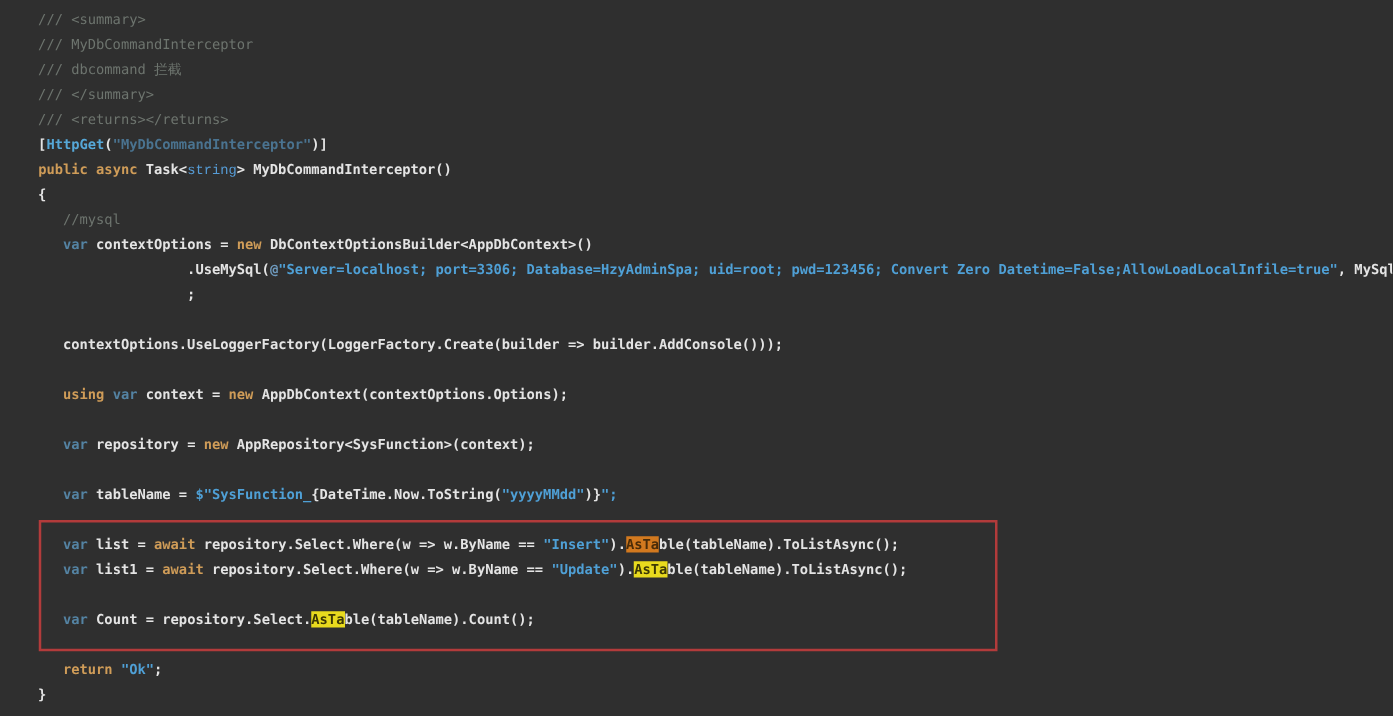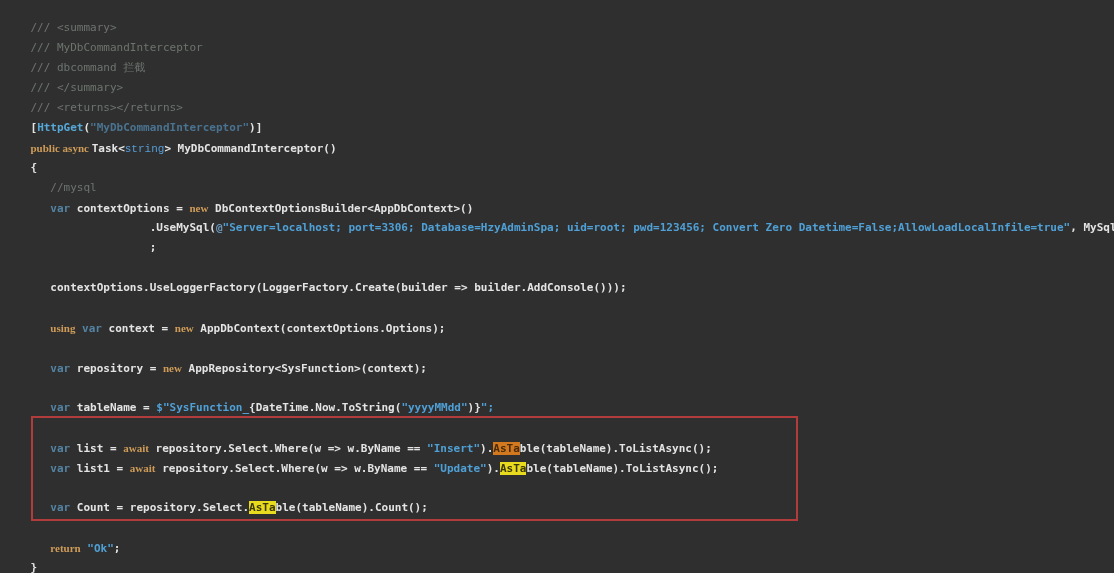--- a/index.html
+++ b/index.html
@@ -18,26 +18,25 @@
     position: absolute;
     inset: 0;
     padding: 6px 0 0 4px;
     font-family: "DejaVu Sans Mono", "Liberation Mono", monospace;
     font-size: 11px;
     line-height: 20px;
     font-weight: bold;
     white-space: pre;
     color: var(--fg, #e4e4e4);
     overflow: hidden;
-    margin-top: 12px;
   }
   .line { height: 20px; }
   .tk-df  { color: var(--fg, #e4e4e4); }
   .tk-cm  { color: var(--comment, #6d746e); font-weight: normal; }
-  .tk-kw  { color: var(--keyword, #cf9c58); font-family: Liberation Serif, serif; }
+  .tk-kw  { color: var(--keyword, #cf9c58); }
   .tk-vr  { color: var(--var-kw, #5483a3); text-align: center; }
   .tk-st  { color: var(--string, #4fa0d6); }
   .tk-std { color: var(--string-dim, #4a7390); }
   .tk-skw { color: var(--type-kw, #569cd6); font-weight: normal; font-family: Liberation Mono, monospace; }
   .tk-at  { color: var(--attribute, #56a8d8); }
   .tk-ats { color: var(--verbatim-at, #6f9bbf); }
   .tk-hlo { background: var(--match-current-bg, #d2791f); color: #4a2c08; }
   .tk-hly { background: var(--match-bg, #e8da1e); color: #3c3805; }
   #annotation-red-box {
     position: absolute;

